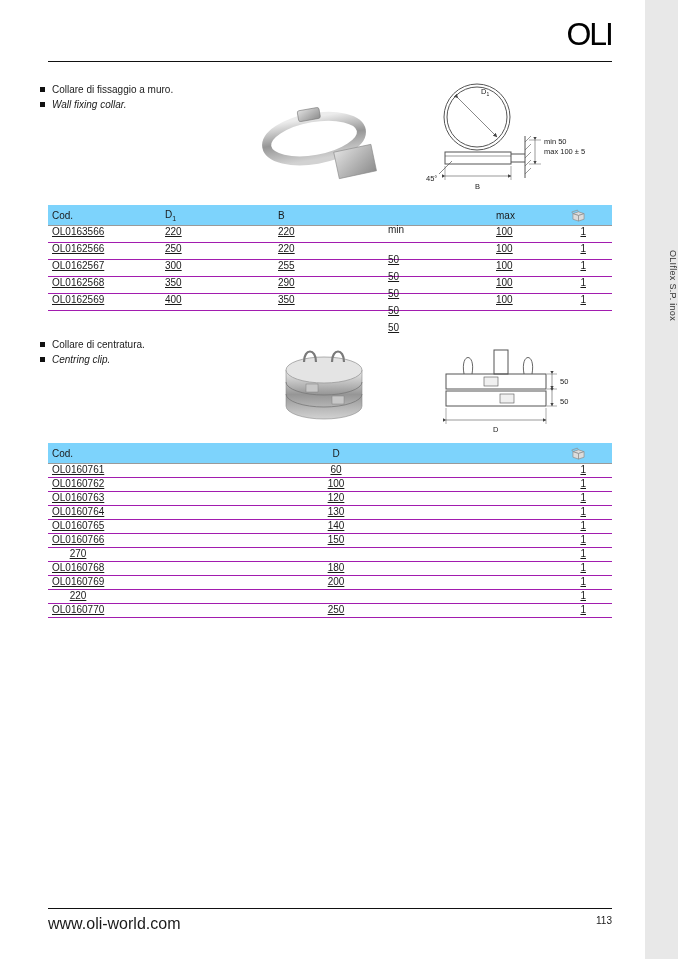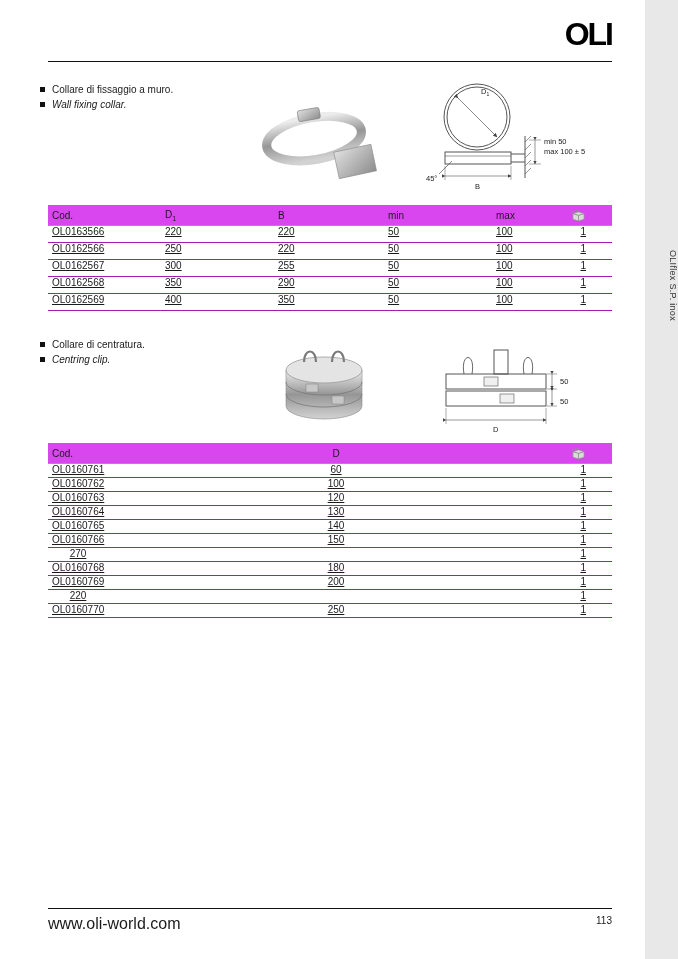--- a/index.html
+++ b/index.html
@@ -6,21 +6,21 @@
   html,body { background:#fff; }
   body { font-family:"Liberation Sans", sans-serif; color:#1a1a1a; }
   .page { position:relative; width:678px; height:959px; background:#fff; overflow:hidden; }
 
   
   .side-strip { position:absolute; top:0; right:0; width:33px; height:959px; background:#e8e8e8; }
   .side-label { position:absolute; top:250px; left:0; width:33px; display:flex; justify-content:center;
                 writing-mode:vertical-rl; font-size:9px; color:#333; letter-spacing:.3px; }
 
   
-  .logo { position:absolute; top:16px; right:66px; font-size:32px; font-weight:700; letter-spacing:-2px; color:#000; }
+  .logo { position:absolute; top:16px; right:66px; font-size:32px; font-weight:400; letter-spacing:-2px; color:#000; }
   .header-rule { position:absolute; left:48px; top:61px; width:564px; border-top:1.5px solid #111; }
 
   
   .bullets { position:absolute; left:40px; }
   .bullets-1 { top:82px; }
   .bullets-2 { top:337px; }
   .bullet-item { display:flex; align-items:center; gap:7px; height:15px; font-size:10px; }
   .bullet-square { width:5px; height:5px; background:#111; flex:0 0 auto; }
   .it { font-style:italic; }
 
@@ -28,29 +28,29 @@
   .photo1 { position:absolute; left:252px; top:98px; }
   .draw1  { position:absolute; left:425px; top:80px; }
   .photo2 { position:absolute; left:276px; top:344px; }
   .draw2  { position:absolute; left:438px; top:346px; }
   svg text { font-family:"Liberation Sans", sans-serif; }
 
   
   .tbl { position:absolute; left:48px; width:564px; font-size:10px; }
   .tbl-1 { top:205px; }
   .tbl-2 { top:443px; }
-  .thead { display:flex; align-items:center; background:#d946ef; height:21px; border-bottom:1px solid #9a9a9a; }
+  .thead { display:flex; align-items:center; background:#7dd3fc; height:21px; border-bottom:1px solid #9a9a9a; }
   .trow  { display:flex; height:17px; border-bottom:1px solid #a21caf;text-decoration:underline; }
   .tbl-2 .trow { height:14px; }
   sub { font-size:7px; }
 
   .t1-cod { flex:0 0 113px; padding-left:4px; }
   .t1-d1  { flex:0 0 113px; padding-left:4px; }
   .t1-b   { flex:0 0 110px; padding-left:4px; }
-  .t1-min { flex:0 0 108px; padding-left:4px; }
+  .t1-min { flex:0 0 108px; padding-left:4px;margin-top:28px; }
   .t1-max { flex:0 0 60px;  padding-left:4px; }
   .t1-qty { flex:1; text-align:right; padding-right:26px; }
 
   .t2-cod { flex:0 0 258px; padding-left:4px; }
   .t2-d   { flex:0 0 60px; text-align:center; }
   .t2-qty { flex:1; text-align:right; padding-right:26px; }
 
   .qty-icon { display:inline-block; vertical-align:middle; }
 
   

